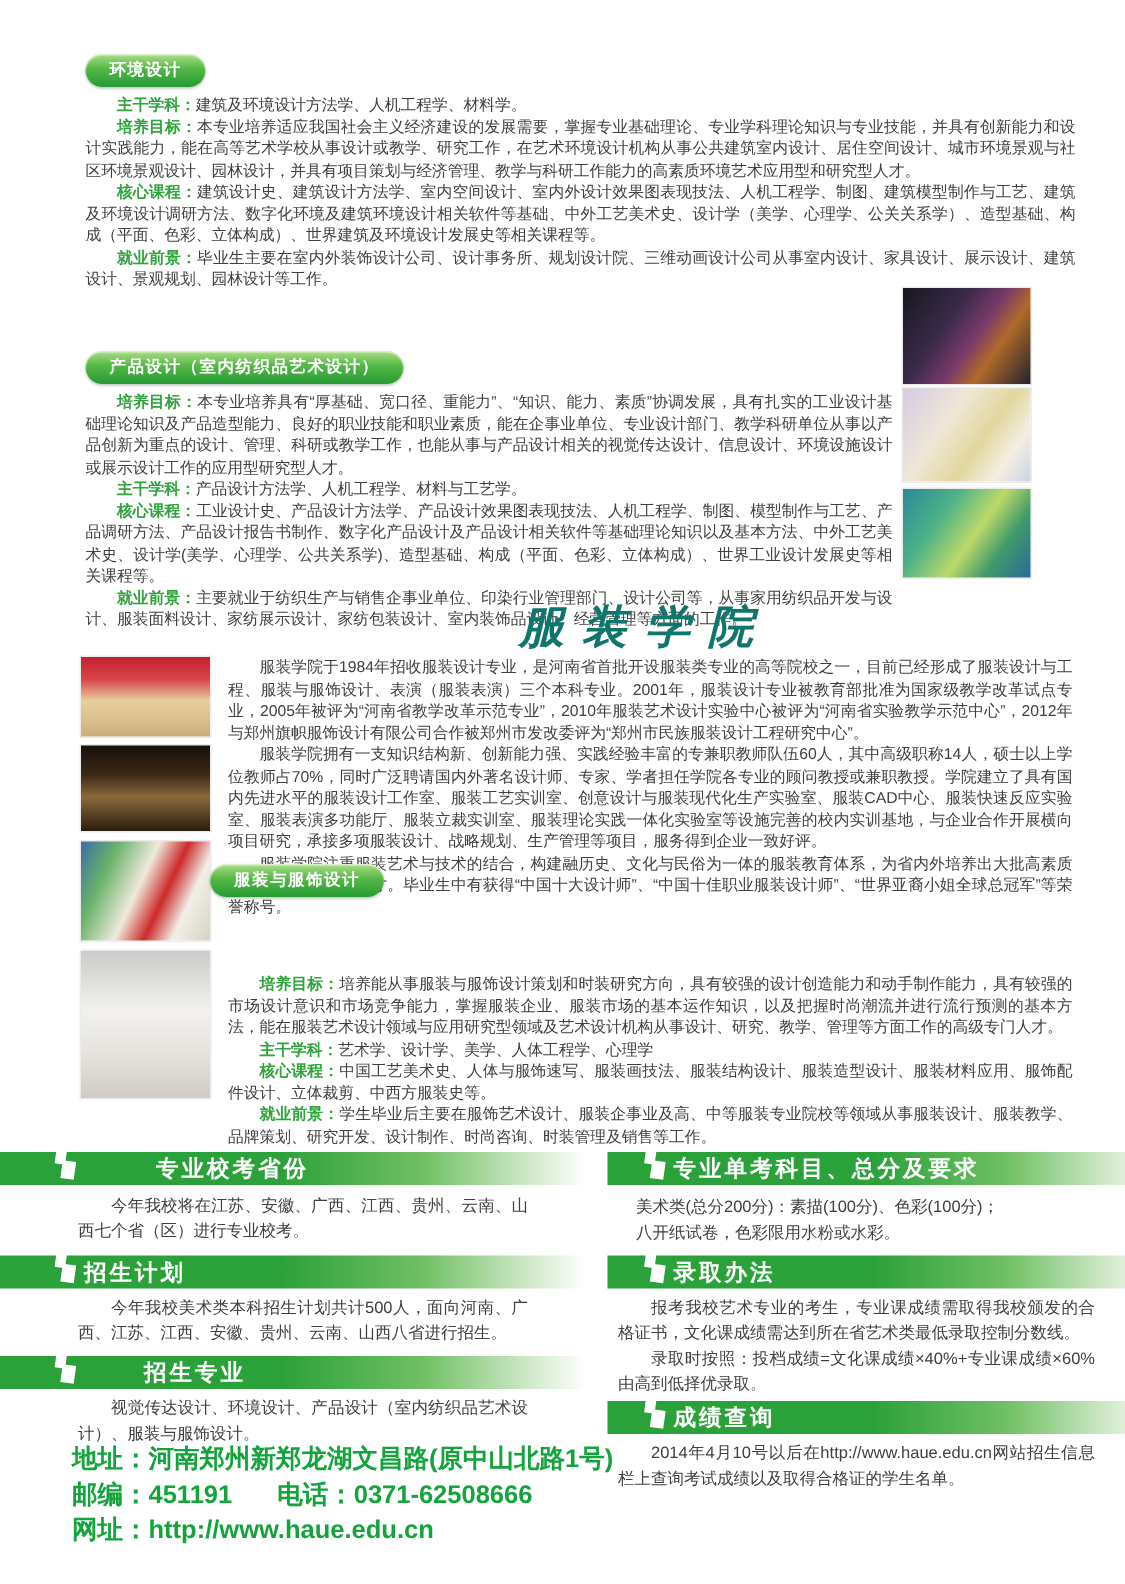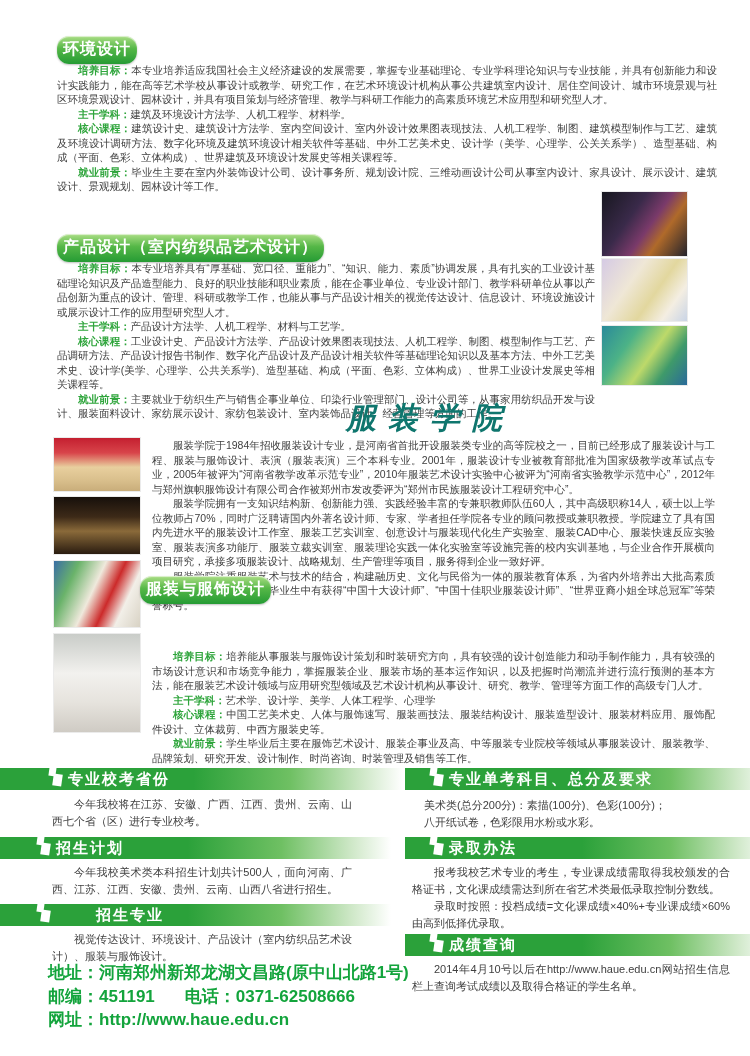--- a/index.html
+++ b/index.html
@@ -5,23 +5,23 @@
   html,body { margin:0; padding:0; }
   body {
     width:750px; height:1056px; position:relative; overflow:hidden;
     background:#ffffff; color:#404040;
     font-family:"Liberation Sans","DejaVu Sans",sans-serif;
   }
   .abs { position:absolute; }
 
   
   .badge {
-    display:inline-block; padding:3px 6px 4px; border-radius:12px;
+    display:inline-block; padding:3px 16px 4px; border-radius:12px;
     background:linear-gradient(180deg,#abde85 0%,#55b747 45%,#259b34 100%);
-    color:#fff; font-size:16px; font-weight:bold; letter-spacing:1px;
+    color:#fff; font-size:11px; font-weight:bold; letter-spacing:1px;
     box-shadow:inset 0 1px 1px rgba(255,255,255,.65), 0 1px 2px rgba(0,0,0,.25);
     white-space:nowrap;
   }
 
   
   .body-text { font-size:10.5px; line-height:14.5px; text-align:justify; }
   .body-text p { margin:0; text-indent:2em; }
   .lbl { color:#2fa53c; font-weight:bold; }
 
   
@@ -57,22 +57,22 @@
   .ph-gifts  { background:linear-gradient(125deg,#d5cae4 0%,#efe7d6 35%,#e2d79e 60%,#f4eee2 80%,#c9d4e6 100%); }
   .ph-fabric { background:linear-gradient(125deg,#2a8a9a 0%,#4cb287 30%,#bdd96a 55%,#3f9a6a 75%,#2a6a9a 100%); }
 </style>
 </head>
 <body>
 
 <div class="abs" style="left:57px; top:36px;">
   <span class="badge">环境设计</span>
 </div>
 <div class="abs body-text" style="left:57px; top:63px; width:660px;">
+  <p><span class="lbl">主干学科：</span><span>建筑及环境设计方法学、人机工程学、材料学。</span></p>
   <p><span class="lbl">培养目标：</span><span>本专业培养适应我国社会主义经济建设的发展需要，掌握专业基础理论、专业学科理论知识与专业技能，并具有创新能力和设计实践能力，能在高等艺术学校从事设计或教学、研究工作，在艺术环境设计机构从事公共建筑室内设计、居住空间设计、城市环境景观与社区环境景观设计、园林设计，并具有项目策划与经济管理、教学与科研工作能力的高素质环境艺术应用型和研究型人才。</span></p>
-  <p><span class="lbl">主干学科：</span><span>建筑及环境设计方法学、人机工程学、材料学。</span></p>
   <p><span class="lbl">核心课程：</span><span>建筑设计史、建筑设计方法学、室内空间设计、室内外设计效果图表现技法、人机工程学、制图、建筑模型制作与工艺、建筑及环境设计调研方法、数字化环境及建筑环境设计相关软件等基础、中外工艺美术史、设计学（美学、心理学、公关关系学）、造型基础、构成（平面、色彩、立体构成）、世界建筑及环境设计发展史等相关课程等。</span></p>
   <p><span class="lbl">就业前景：</span><span>毕业生主要在室内外装饰设计公司、设计事务所、规划设计院、三维动画设计公司从事室内设计、家具设计、展示设计、建筑设计、景观规划、园林设计等工作。</span></p>
 </div>
 
 <div class="abs" style="left:57px; top:234px;">
   <span class="badge">产品设计（室内纺织品艺术设计）</span>
 </div>
 <div class="abs body-text" style="left:57px; top:261px; width:538px;">
   <p><span class="lbl">培养目标：</span><span>本专业培养具有“厚基础、宽口径、重能力”、“知识、能力、素质”协调发展，具有扎实的工业设计基础理论知识及产品造型能力、良好的职业技能和职业素质，能在企事业单位、专业设计部门、教学科研单位从事以产品创新为重点的设计、管理、科研或教学工作，也能从事与产品设计相关的视觉传达设计、信息设计、环境设施设计或展示设计工作的应用型研究型人才。</span></p>
   <p><span class="lbl">主干学科：</span><span>产品设计方法学、人机工程学、材料与工艺学。</span></p>
@@ -100,21 +100,21 @@
 <div class="abs" style="left:140px; top:576px;">
   <span class="badge">服装与服饰设计</span>
 </div>
 <div class="abs body-text" style="left:152px; top:633px; width:563px;margin-top:16px;">
   <p><span class="lbl">培养目标：</span><span>培养能从事服装与服饰设计策划和时装研究方向，具有较强的设计创造能力和动手制作能力，具有较强的市场设计意识和市场竞争能力，掌握服装企业、服装市场的基本运作知识，以及把握时尚潮流并进行流行预测的基本方法，能在服装艺术设计领域与应用研究型领域及艺术设计机构从事设计、研究、教学、管理等方面工作的高级专门人才。</span></p>
   <p><span class="lbl">主干学科：</span><span>艺术学、设计学、美学、人体工程学、心理学</span></p>
   <p><span class="lbl">核心课程：</span><span>中国工艺美术史、人体与服饰速写、服装画技法、服装结构设计、服装造型设计、服装材料应用、服饰配件设计、立体裁剪、中西方服装史等。</span></p>
   <p><span class="lbl">就业前景：</span><span>学生毕业后主要在服饰艺术设计、服装企事业及高、中等服装专业院校等领域从事服装设计、服装教学、品牌策划、研究开发、设计制作、时尚咨询、时装管理及销售等工作。</span></p>
 </div>
 
-<div class="bar" style="left:0; top:768px; width:355px; padding-left:48px;">
+<div class="bar" style="left:0; top:768px; width:355px; padding-left:36px;gap:48px;">
   <span class="bar-icon"></span>
   <span class="bar-title">专业校考省份</span>
 </div>
 <div class="abs bottom-text" style="left:52px; top:796px; width:300px;">
   <p>今年我校将在江苏、安徽、广西、江西、贵州、云南、山西七个省（区）进行专业校考。</p>
 </div>
 
 <div class="bar" style="left:0; top:837px; width:355px; padding-left:36px;">
   <span class="bar-icon"></span>
   <span class="bar-title">招生计划</span>

